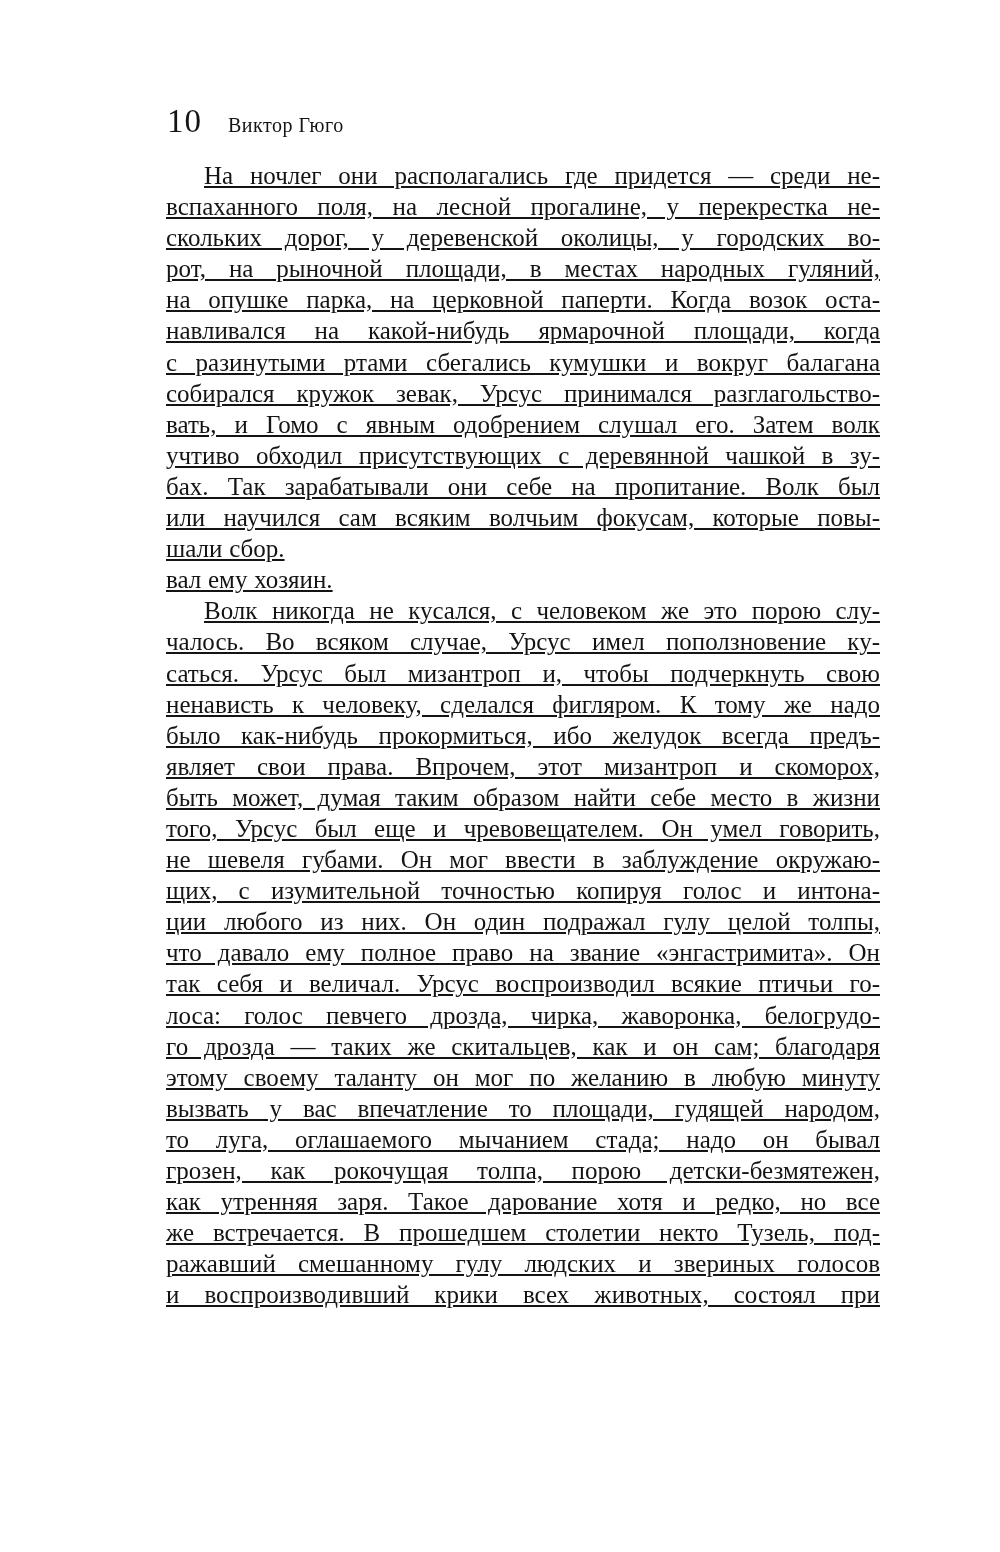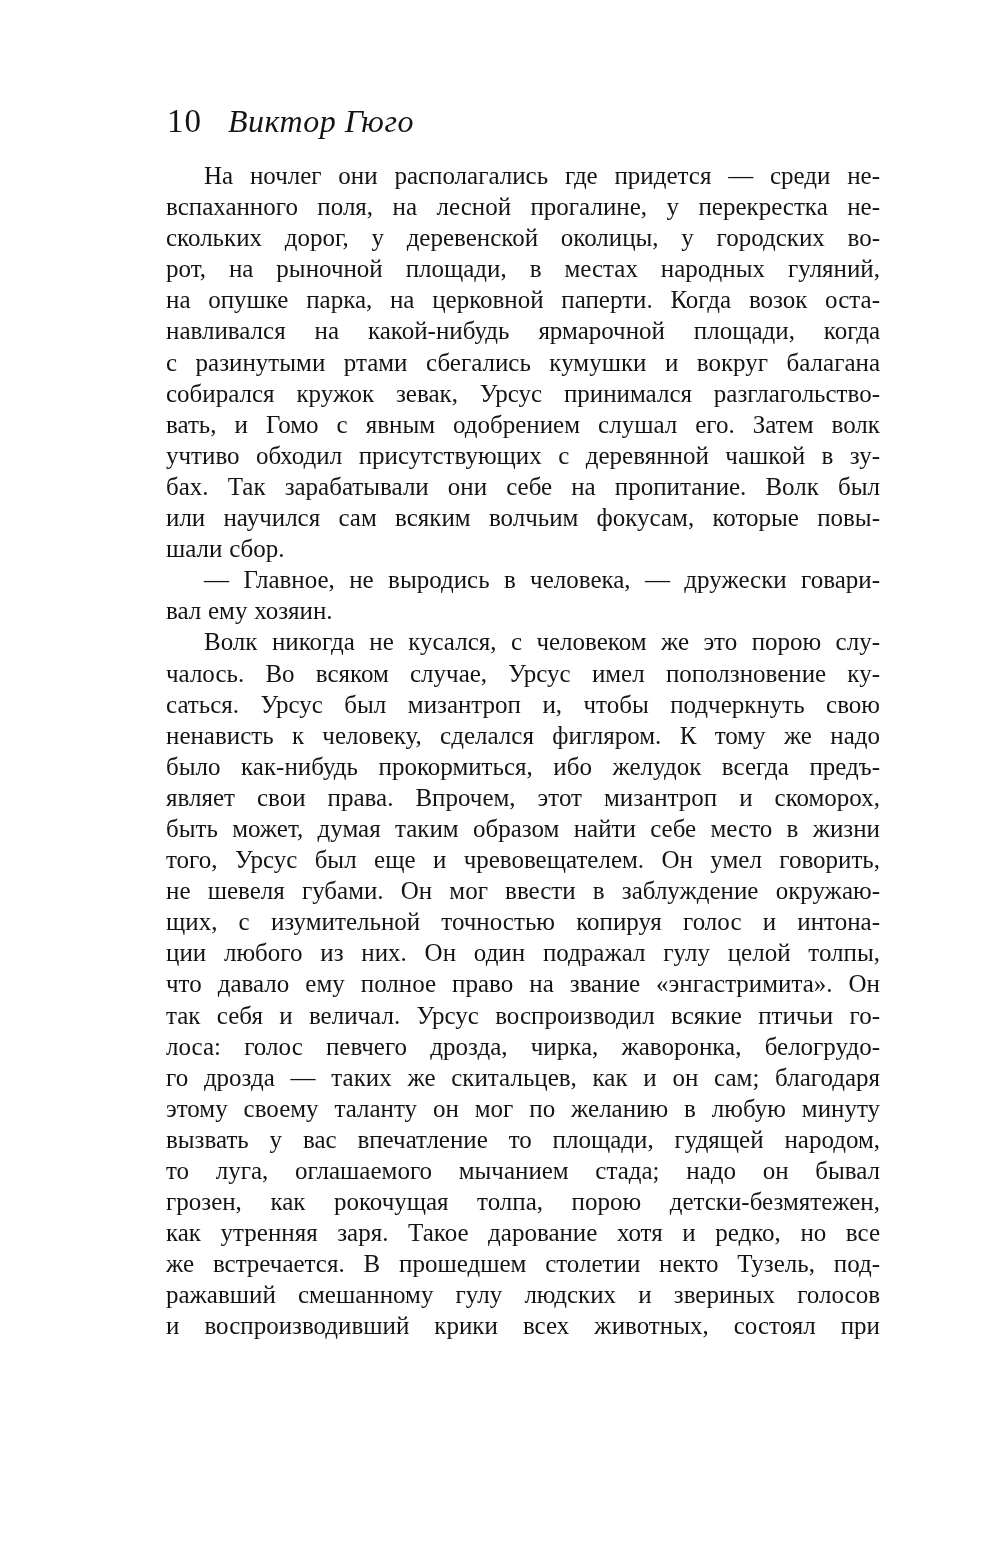--- a/index.html
+++ b/index.html
@@ -27,22 +27,21 @@
     display: flex;
     align-items: baseline;
     white-space: nowrap;
   }
   .page-number {
     font-size: 33px;
     line-height: 38px;
     letter-spacing: 1px;
   }
   .running-title {
-    font-style: italic;
-    font-size: 32px;
+    font-size: 20px;
     margin-left: 26px;
     letter-spacing: 0.5px;
   }
   .text-block {
     position: absolute;
     top: 160px;
     left: 166px;
     width: 714px;
   }
   .paragraph {
@@ -50,20 +49,21 @@
     padding: 0;
   }
   .line {
     font-size: 25px;
     line-height: 31.1px;
     height: 31.1px;
     text-align: justify;
     text-align-last: justify;
     word-spacing: 0.02em;
     white-space: normal;
+    text-decoration: underline;
   }
   .line.first {
     text-indent: 38px;
   }
   .line.last {
     text-align-last: left;
   }
 </style>
 </head>
 <body>
@@ -85,21 +85,20 @@
         <div class="line">навливался на какой-нибудь ярмарочной площади, когда</div>
         <div class="line">с разинутыми ртами сбегались кумушки и вокруг балагана</div>
         <div class="line">собирался кружок зевак, Урсус принимался разглагольство-</div>
         <div class="line">вать, и Гомо с явным одобрением слушал его. Затем волк</div>
         <div class="line">учтиво обходил присутствующих с деревянной чашкой в зу-</div>
         <div class="line">бах. Так зарабатывали они себе на пропитание. Волк был</div>
         <div class="line">или научился сам всяким волчьим фокусам, которые повы-</div>
         <div class="line last">шали сбор.</div>
       </div>
       <div class="paragraph">
-        <div class="line first">— Главное, не выродись в человека, — дружески говари-</div>
         <div class="line last">вал ему хозяин.</div>
       </div>
       <div class="paragraph">
         <div class="line first">Волк никогда не кусался, с человеком же это порою слу-</div>
         <div class="line">чалось. Во всяком случае, Урсус имел поползновение ку-</div>
         <div class="line">саться. Урсус был мизантроп и, чтобы подчеркнуть свою</div>
         <div class="line">ненависть к человеку, сделался фигляром. К тому же надо</div>
         <div class="line">было как-нибудь прокормиться, ибо желудок всегда предъ-</div>
         <div class="line">являет свои права. Впрочем, этот мизантроп и скоморох,</div>
         <div class="line">быть может, думая таким образом найти себе место в жизни</div>

